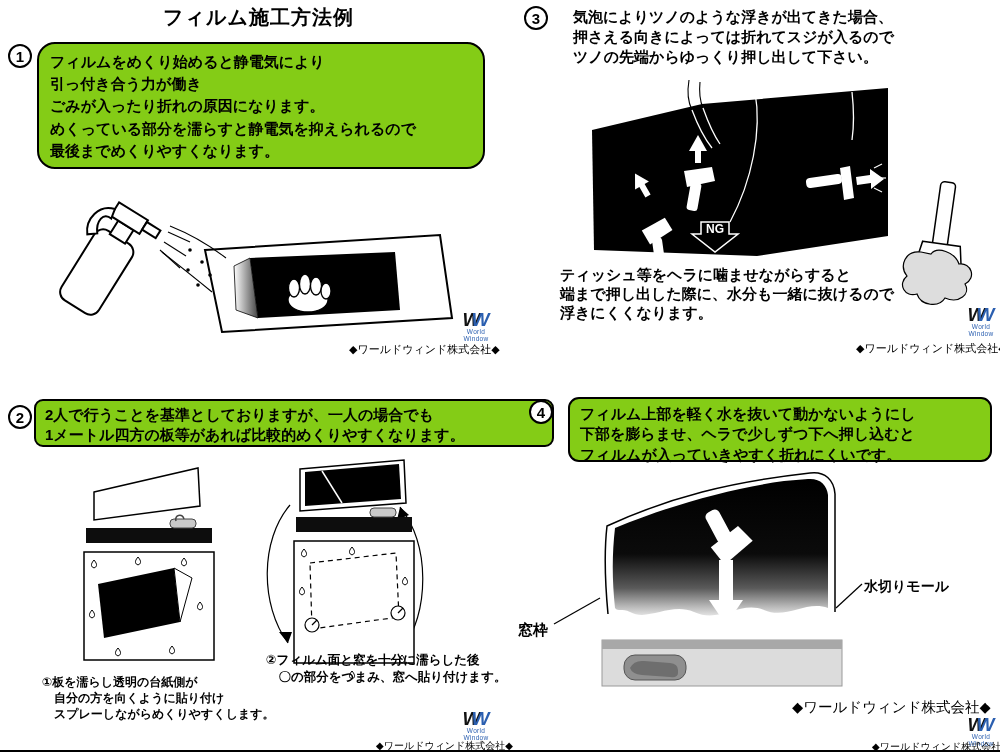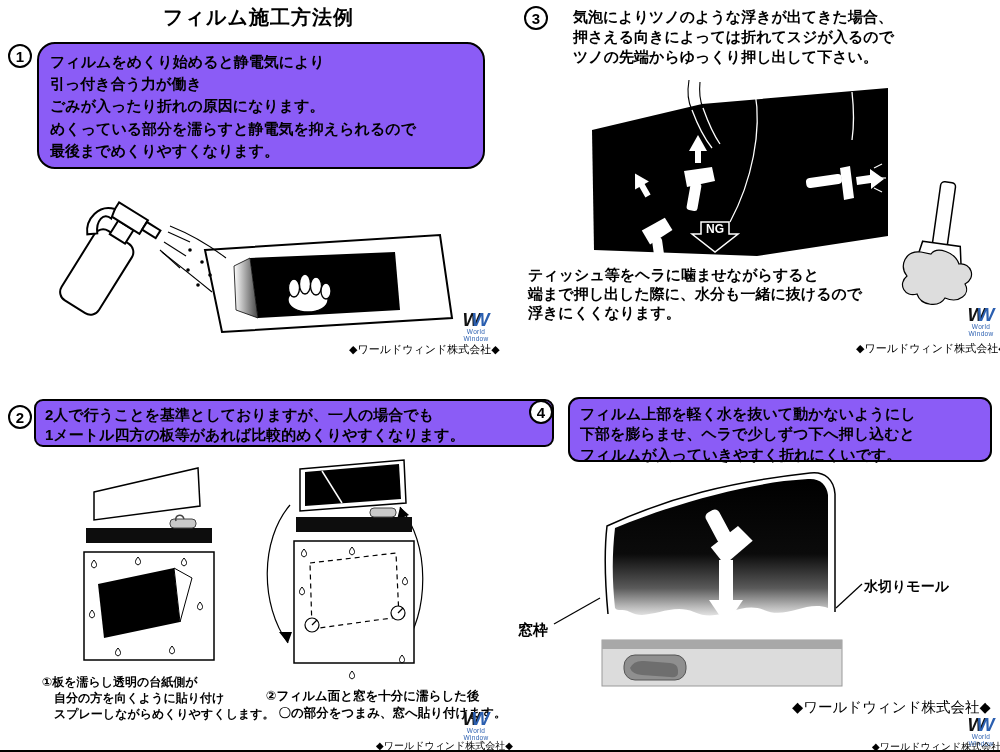--- a/index.html
+++ b/index.html
@@ -5,21 +5,21 @@
   *{margin:0;padding:0;box-sizing:border-box;}
   html,body{background:#fff;}
   .page{position:relative;width:1000px;height:752px;background:#fff;color:#000;
         font-family:"Liberation Sans","DejaVu Sans",sans-serif;overflow:hidden;
         border-bottom:2px solid #000;}
   .abs{position:absolute;}
   .title{font-size:20px;font-weight:bold;letter-spacing:1px;}
   .cnum{width:24px;height:24px;border:2px solid #000;border-radius:50%;
         display:flex;align-items:center;justify-content:center;
         font-size:15px;font-weight:bold;background:#fff;}
-  .bubble{border:2px solid #000;background:#8b5cf6;font-size:15px;font-weight:bold;
+  .bubble{border:2px solid #000;background:#84cc16;font-size:15px;font-weight:bold;
           line-height:1.48;padding:7px 11px;}
   .txt{font-size:15px;font-weight:bold;line-height:1.33;}
   .caption{font-size:12px;font-weight:bold;line-height:1.35;}
   .company{font-weight:normal;font-size:10px;white-space:nowrap;}
   .company.big{font-size:14.5px;}
   .ww-logo{text-align:center;line-height:1;width:36px;margin-left:17px;}
   .ww-marks{font-weight:bold;font-style:italic;font-size:19px;line-height:0.9;}
   .ww-marks .w1{color:#111;}
   .ww-marks .w2{color:#2b5fb0;margin-left:-9px;}
   .ww-text{font-size:6.5px;color:#2b5fb0;margin-top:1px;letter-spacing:0.3px;}
@@ -156,21 +156,21 @@
   </svg>
 
   <svg class="abs" style="left:893px;top:180px" width="100" height="133" viewBox="0 0 100 133">
     <g transform="rotate(8 50 60)">
       <rect x="40" y="2" width="15" height="66" rx="4" fill="#fff" stroke="#000" stroke-width="1.5"></rect>
       <polygon points="30,64 68,64 72,86 26,86" fill="#fff" stroke="#000" stroke-width="1.5"></polygon>
     </g>
     <path d="M28,72 C12,70 6,86 14,96 C4,104 12,118 24,114 C28,126 46,128 52,118 C66,124 78,114 72,104 C84,98 78,82 66,84 C62,72 44,66 38,74 Z" fill="#ddd" stroke="#000" stroke-width="1.2"></path>
   </svg>
 
-  <div class="abs txt" style="left:528px;top:266px;line-height:1.25">
+  <div class="abs txt" style="left:560px;top:266px;line-height:1.25">
     <div>ティッシュ等をヘラに噛ませながらすると</div>
     <div>端まで押し出した際に、水分も一緒に抜けるので</div>
     <div>浮きにくくなります。</div>
   </div>
 
   <div class="abs ww-logo" style="left:946px;top:306px">
     <div class="ww-marks"><span class="w1">W</span><span class="w2">W</span></div>
     <div class="ww-text">World Window</div>
   </div>
   <div class="abs company" style="left:856px;top:341px;font-size:11px">◆ワールドウィンド株式会社◆</div>
@@ -232,21 +232,21 @@
       <use href="#drop" transform="translate(100,216)"></use>
       <use href="#drop" transform="translate(150,200)"></use>
     </g>
   </svg>
 
   <div class="abs caption" style="left:42px;top:674px">
     <div>①板を濡らし透明の台紙側が</div>
     <div>　自分の方を向くように貼り付け</div>
     <div>　スプレーしながらめくりやすくします。</div>
   </div>
-  <div class="abs caption" style="left:266px;top:688px;font-size:12.5px">
+  <div class="abs caption" style="left:266px;top:652px;font-size:12.5px">
     <div>②フィルム面と窓を十分に濡らした後</div>
     <div>　〇の部分をつまみ、窓へ貼り付けます。</div>
   </div>
 
   <div class="abs ww-logo" style="left:441px;top:710px">
     <div class="ww-marks"><span class="w1">W</span><span class="w2">W</span></div>
     <div class="ww-text">World Window</div>
   </div>
   <div class="abs company" style="left:376px;top:739px">◆ワールドウィンド株式会社◆</div>
 

